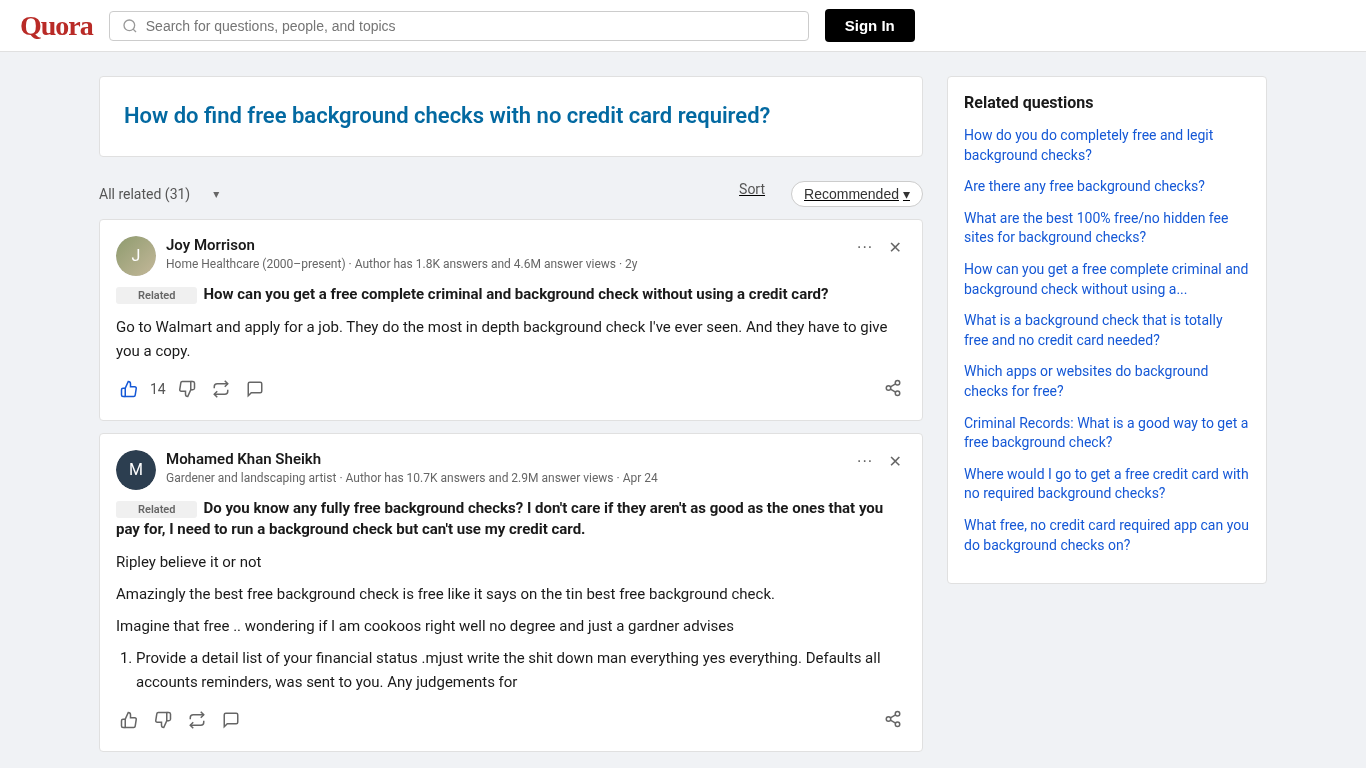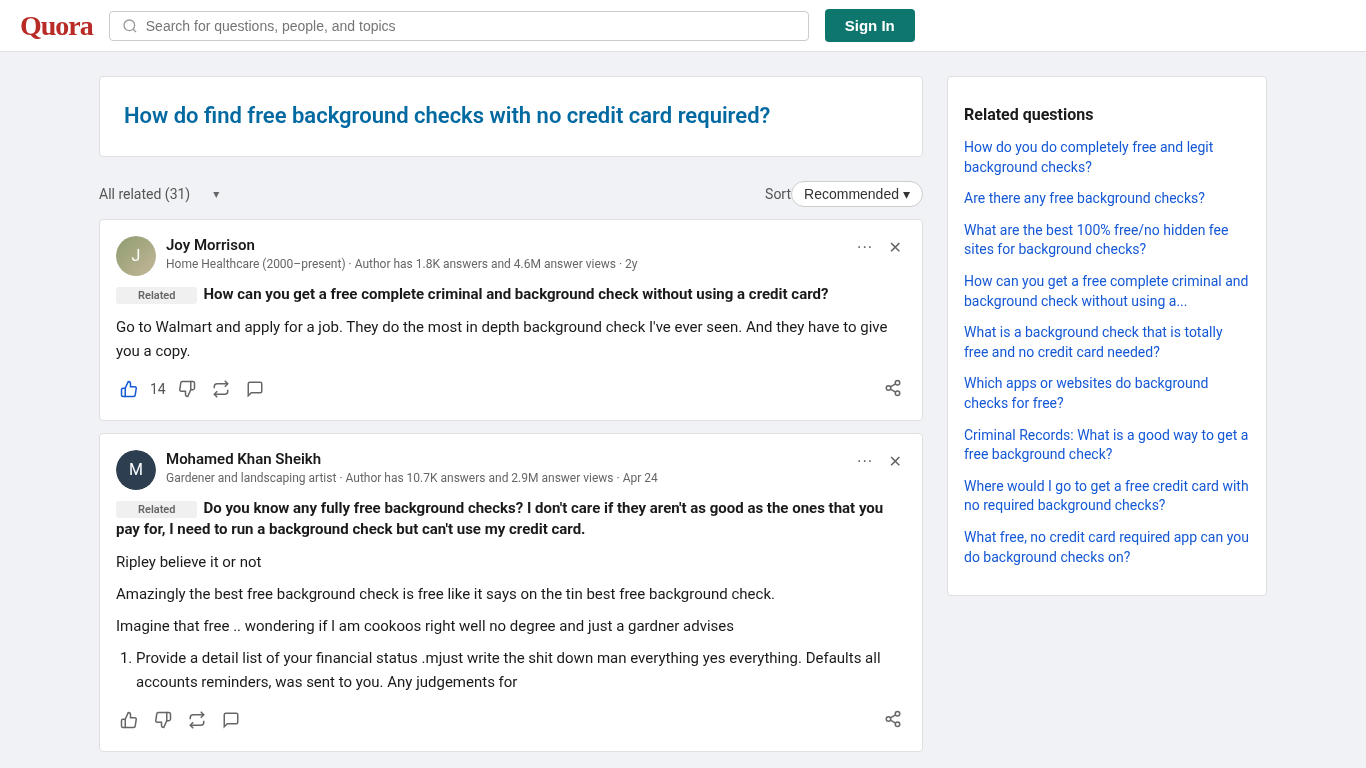--- a/index.html
+++ b/index.html
@@ -39,21 +39,21 @@
     }
     .search-bar input {
       border: none;
       outline: none;
       width: 100%;
       font-size: 14px;
       color: #333;
     }
     .search-icon-svg { color: #999; flex-shrink: 0; }
     .sign-in-btn {
-      background: #0f766e;
+      background: #000000;
       color: white;
       border: none;
       border-radius: 4px;
       padding: 8px 20px;
       font-size: 15px;
       font-weight: 600;
       cursor: pointer;
       white-space: nowrap;
     }
 
@@ -100,22 +100,22 @@
       display: flex;
       align-items: center;
       gap: 23px;
       font-size: 14px;
       color: #555;
       cursor: pointer;
     }
     .all-related .chevron { font-size: 12px; color: #666; }
     .sort-area {
       display: flex;
-      align-items: center;
-      gap: 0;
+      gap: 26px;
+      text-decoration: underline;
     }
     .sort-label { font-size: 14px; color: #555; }
     .sort-btn {
       display: flex;
       align-items: center;
       gap: 4px;
       border: 1px solid #ccc;
       border-radius: 20px;
       padding: 4px 12px;
       font-size: 14px;
@@ -269,21 +269,20 @@
       background: white;
       border: 1px solid #e0e0e0;
       border-radius: 4px;
       padding: 16px;
     }
     .related-heading {
       font-size: 16px;
       font-weight: 700;
       color: #1a1a1a;
       margin-bottom: 14px;
-      margin-top: 12px;
     }
     .related-item {
       margin-bottom: 12px;
     }
     .related-link {
       font-size: 14px;
       color: #1558d6;
       text-decoration: none;
       line-height: 1.4;
       cursor: pointer;

